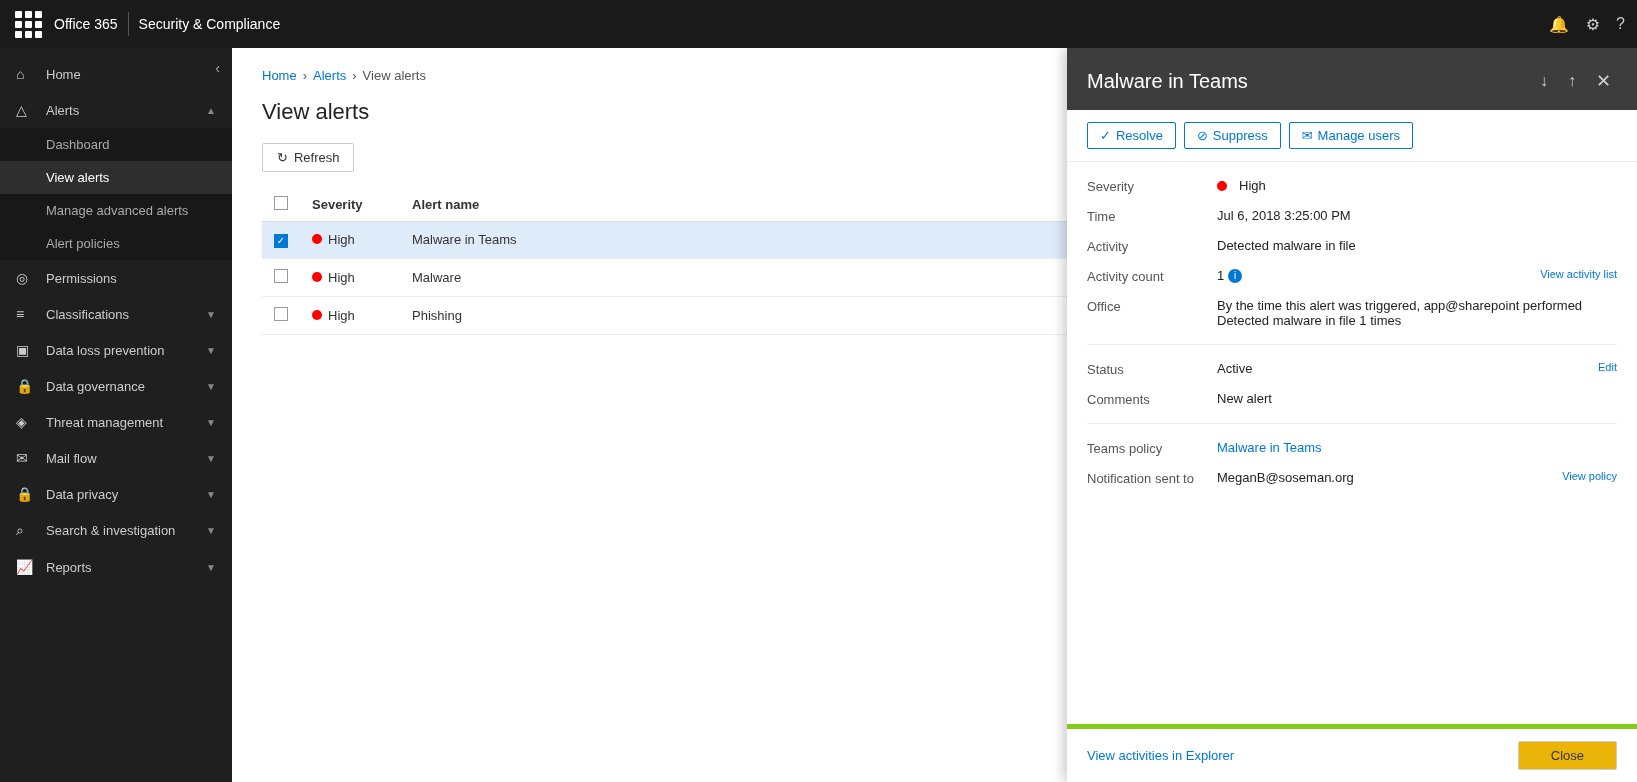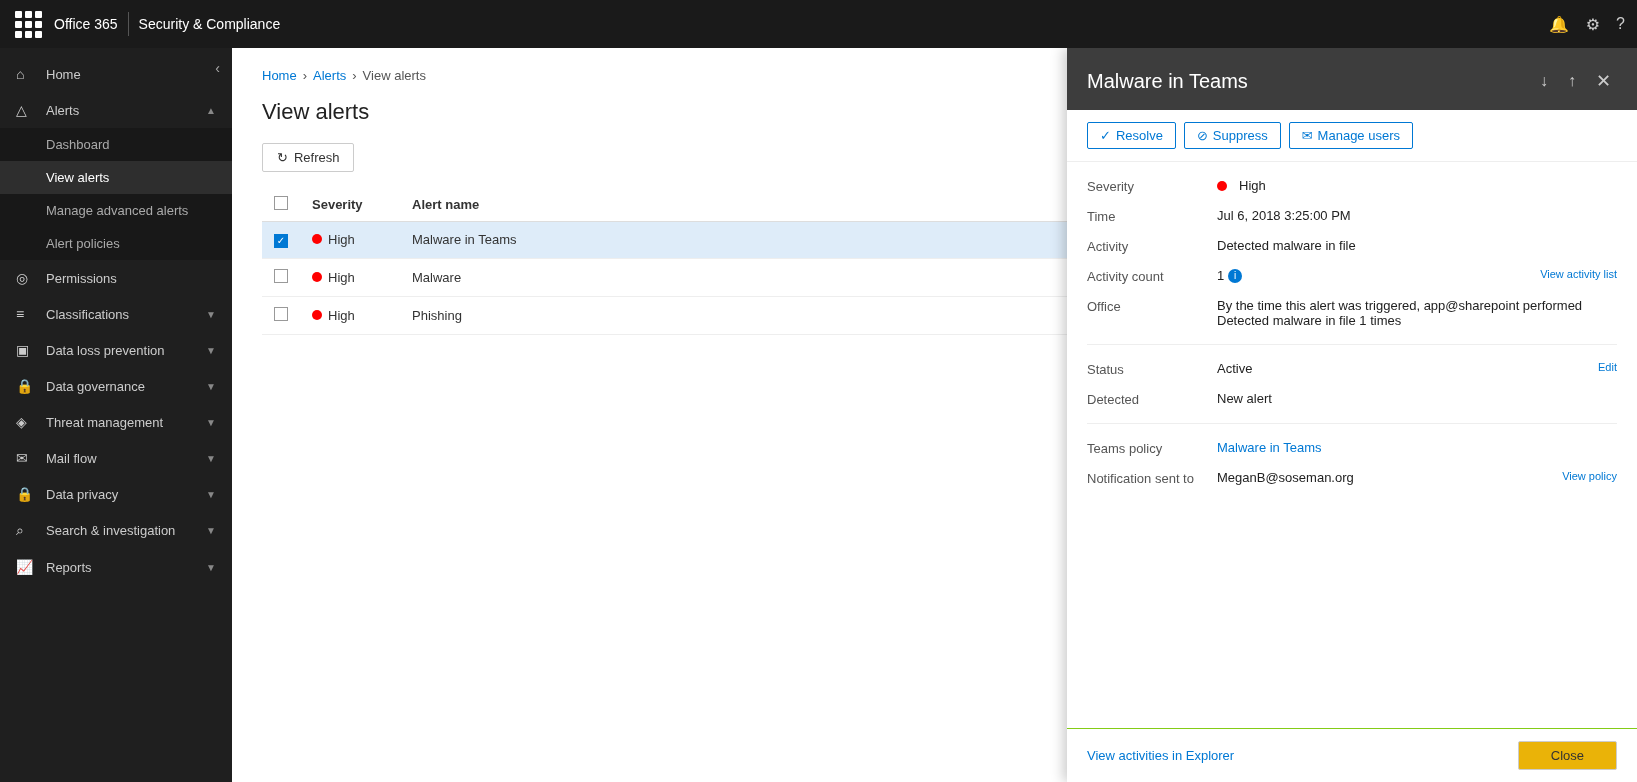--- a/index.html
+++ b/index.html
@@ -181,21 +181,21 @@
     .detail-divider { border: none; border-top: 1px solid #eee; margin: 16px 0; }
     .detail-link { color: #0078d4; cursor: pointer; font-size: 11px; margin-left: auto; }
     .activity-count { display: flex; align-items: center; gap: 4px; }
     .info-icon {
       width: 14px; height: 14px; border-radius: 50%; background: #0078d4;
       color: #fff; display: inline-flex; align-items: center; justify-content: center;
       font-size: 10px; cursor: pointer;
     }
     .detail-footer {
       padding: 12px 20px;
-      border-top: 1px solid #84cc16;
+      border-top: 5px solid #84cc16;
       display: flex; align-items: center;
     }
     .footer-link { color: #0078d4; cursor: pointer; font-size: 13px; margin-right: auto; }
     .btn-close {
       padding: 6px 32px; border: 1px solid #ccc; background: #eab308;
       cursor: pointer; font-size: 13px; color: #333; border-radius: 2px;
     }
   </style>
 </head>
 <body>
@@ -444,21 +444,21 @@
 
       <hr class="detail-divider">
 
       <div class="detail-row">
         <span class="detail-label">Status</span>
         <span class="detail-value">Active</span>
         <span class="detail-link">Edit</span>
       </div>
 
       <div class="detail-row">
-        <span class="detail-label">Detected</span>
+        <span class="detail-label">Comments</span>
         <span class="detail-value">New alert</span>
       </div>
 
       <hr class="detail-divider">
 
       <div class="detail-row">
         <span class="detail-label">Teams policy</span>
         <a class="detail-value link">Malware in Teams</a>
       </div>
 

